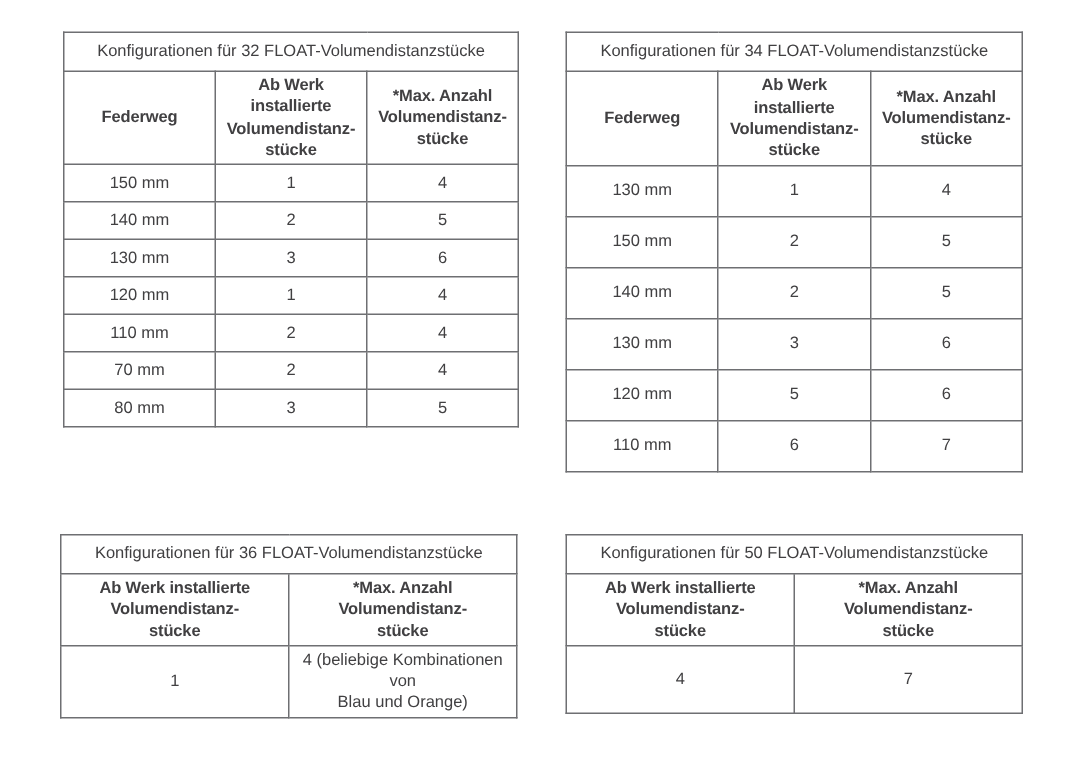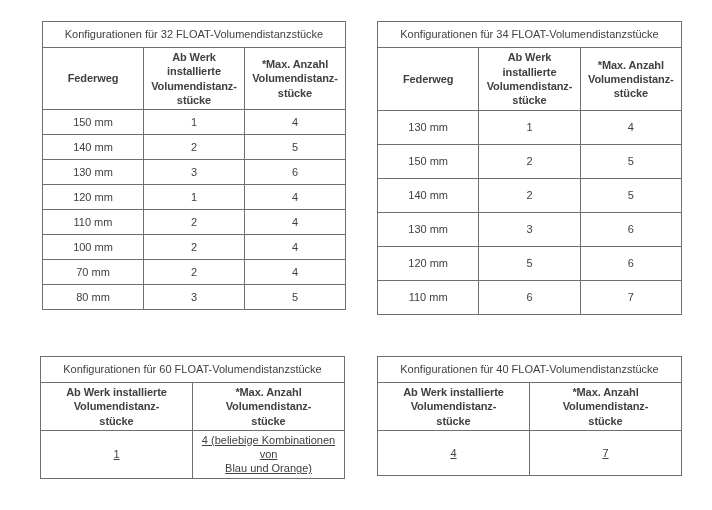--- a/index.html
+++ b/index.html
@@ -41,21 +41,21 @@
   .t34 { left: 377px; top: 21px;  width: 305px; }
   .t32 th { height: 62px; }
   .t34 th { height: 63px; }
   .t32 td.data { height: 25px; }
   .t34 td.data { height: 34px; }
 
   
   .t36 { left: 40px;  top: 356px; width: 305px; }
   .t40 { left: 377px; top: 356px; width: 305px; }
   .t36 th, .t40 th { height: 41px; margin-top: 12px; }
-  .t36 td.data, .t40 td.data { height: 45px; text-decoration: underline; }
+  .t36 td.data, .t40 td.data { height: 45px; }
 </style>
 </head>
 <body>
 
 <div class="page">
 
   <table class="cfg t32">
     <tbody>
         <tr>
       <td class="title-cell" colspan="3">Konfigurationen für 32 FLOAT-Volumendistanzstücke</td>
@@ -89,25 +89,20 @@
       <td class="data">120 mm</td>
       <td class="data">1</td>
       <td class="data">4</td>
     </tr>
     <tr>
       <td class="data">110 mm</td>
       <td class="data">2</td>
       <td class="data">4</td>
     </tr>
     <tr>
-      <td class="data">100 mm</td>
-      <td class="data">2</td>
-      <td class="data">4</td>
-    </tr>
-    <tr>
       <td class="data">70 mm</td>
       <td class="data">2</td>
       <td class="data">4</td>
     </tr>
     <tr>
       <td class="data">80 mm</td>
       <td class="data">3</td>
       <td class="data">5</td>
     </tr>
   </tbody>
@@ -157,41 +152,41 @@
       <td class="data">110 mm</td>
       <td class="data">6</td>
       <td class="data">7</td>
     </tr>
   </tbody>
     </table>
 
   <table class="cfg t36">
     <tbody>
         <tr>
-      <td class="title-cell" colspan="2">Konfigurationen für 60 FLOAT-Volumendistanzstücke</td>
+      <td class="title-cell" colspan="2">Konfigurationen für 36 FLOAT-Volumendistanzstücke</td>
     </tr>
     <tr>
       <th style="width:112px">Ab Werk installierte
 Volumendistanz-
 stücke</th>
       <th style="width:193px">*Max. Anzahl Volumendistanz-
 stücke</th>
     </tr>
     <tr>
       <td class="data">1</td>
       <td class="data">4 (beliebige Kombinationen von
 Blau und Orange)</td>
     </tr>
   </tbody>
     </table>
 
   <table class="cfg t40">
     <tbody>
         <tr>
-      <td class="title-cell" colspan="2">Konfigurationen für 40 FLOAT-Volumendistanzstücke</td>
+      <td class="title-cell" colspan="2">Konfigurationen für 50 FLOAT-Volumendistanzstücke</td>
     </tr>
     <tr>
       <th style="width:117px">Ab Werk installierte
 Volumendistanz-
 stücke</th>
       <th style="width:188px">*Max. Anzahl Volumendistanz-
 stücke</th>
     </tr>
     <tr>
       <td class="data">4</td>

